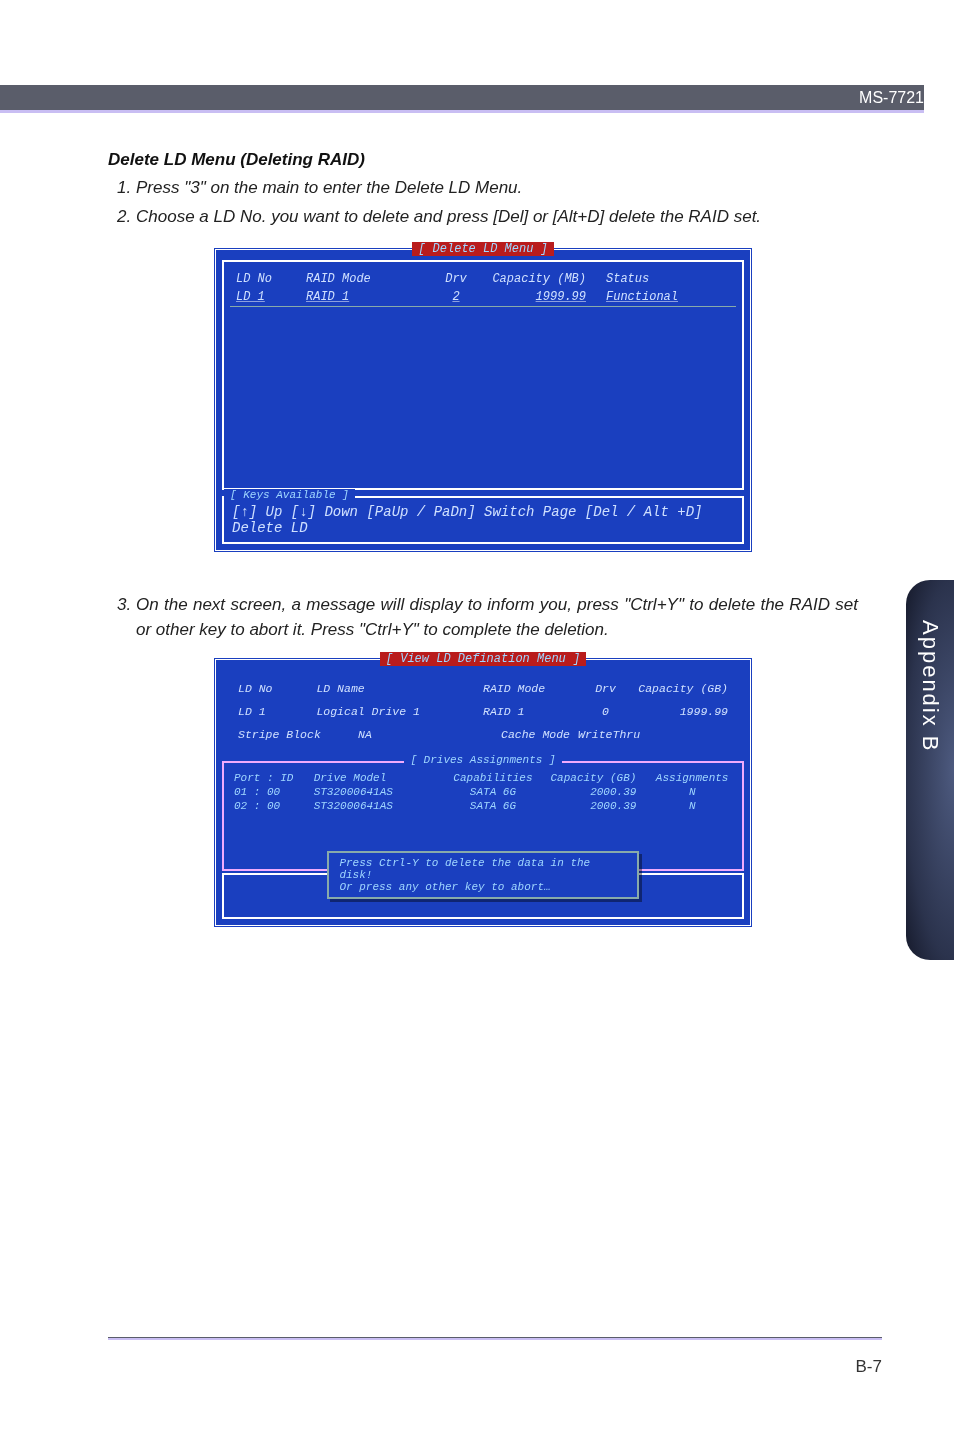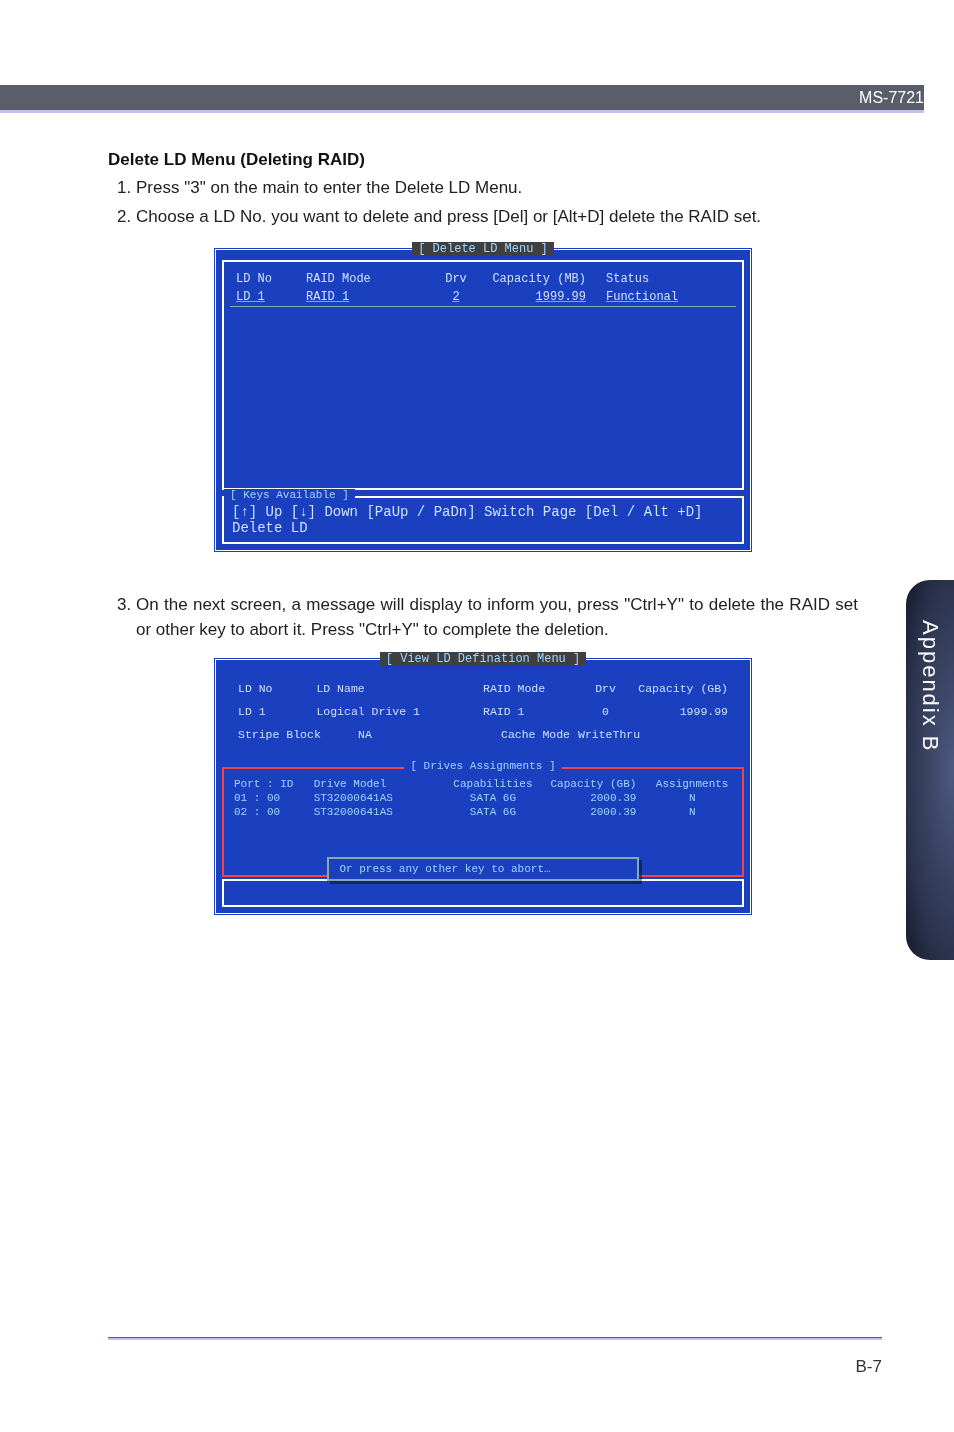--- a/index.html
+++ b/index.html
@@ -42,20 +42,21 @@
     justify-content: flex-start;
     padding-top: 40px;
     font-size: 22px;
     letter-spacing: 2px;
   }
   .content {
     position: absolute;
     left: 108px;
     right: 96px;
     top: 150px;
+    font-style: italic;
   }
   .section-heading {
     font-weight: bold;
     font-size: 17px;
     color: #111;
     margin-bottom: 6px;
   }
   ol.steps {
     list-style: decimal;
     padding-left: 28px;
@@ -72,21 +73,21 @@
     color: #cfe0ff;
     font-family: "Courier New", monospace;
     font-size: 12px;
     position: relative;
     padding: 6px;
   }
   .bios-title {
     text-align: center;
     color: #9fd6ff;
     font-size: 12px;
-    background: #404040;
+    background: #b91c1c;
     position: relative;
     top: -14px;
     display: inline-block;
     padding: 0 6px;
   }
   .bios-title-wrap { text-align: center; height: 4px; }
   .bios-table {
     border: 2px solid #fff;
     padding: 8px 6px 2px 6px;
     min-height: 230px;
@@ -151,22 +152,22 @@
   .s-ldname { width: 170px; }
   .s-rmode { width: 100px; }
   .s-drv { width: 50px; text-align: center; }
   .s-cap { width: 100px; text-align: right; }
   .s-stripe { width: 120px; }
   .s-na { width: 120px; }
   .s-cachemode-l { width: 100px; text-align: right; padding-right: 8px; }
   .s-cachemode-v { width: 100px; }
 
   .bios2 .assign {
-    border: 2px solid #ef4444;
-    margin-top: 8px;
+    border: 2px solid #f0abfc;
+    margin-top: 2px;
     padding: 8px 10px 6px 10px;
     position: relative;
     min-height: 110px;
   }
   .assign-title-wrap {
     position: absolute;
     top: -10px; left: 0; right: 0;
     text-align: center;
   }
   .assign-title {
@@ -321,20 +322,21 @@
         <span class="a-port">02 : 00</span>
         <span class="a-model">ST32000641AS</span>
         <span class="a-caps">SATA 6G</span>
         <span class="a-cap">2000.39</span>
         <span class="a-asgn">N</span>
       </div>
     </div>
 
     <div class="keys-bar-2">
       <div class="confirm-box" style="margin-top:-30px; position:relative; top:-6px;">
+        <div>Press Ctrl-Y to delete the data in the disk!</div>
         <div>Or press any other key to abort…</div>
       </div>
     </div>
   </div>
 
 </div>
 
 <div class="bottom-rule"></div>
 <div class="page-num">B-7</div>
 

